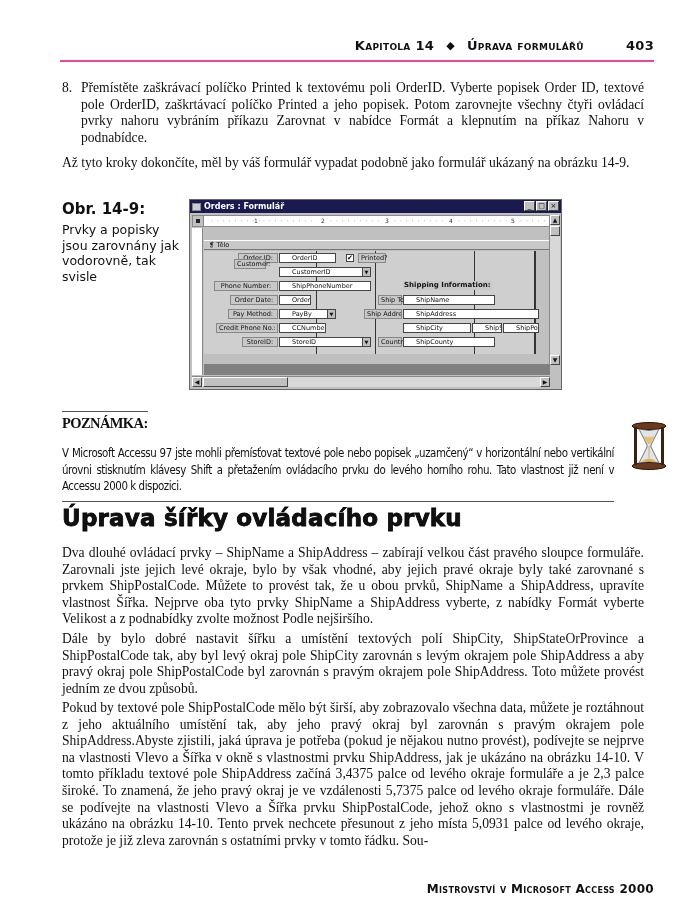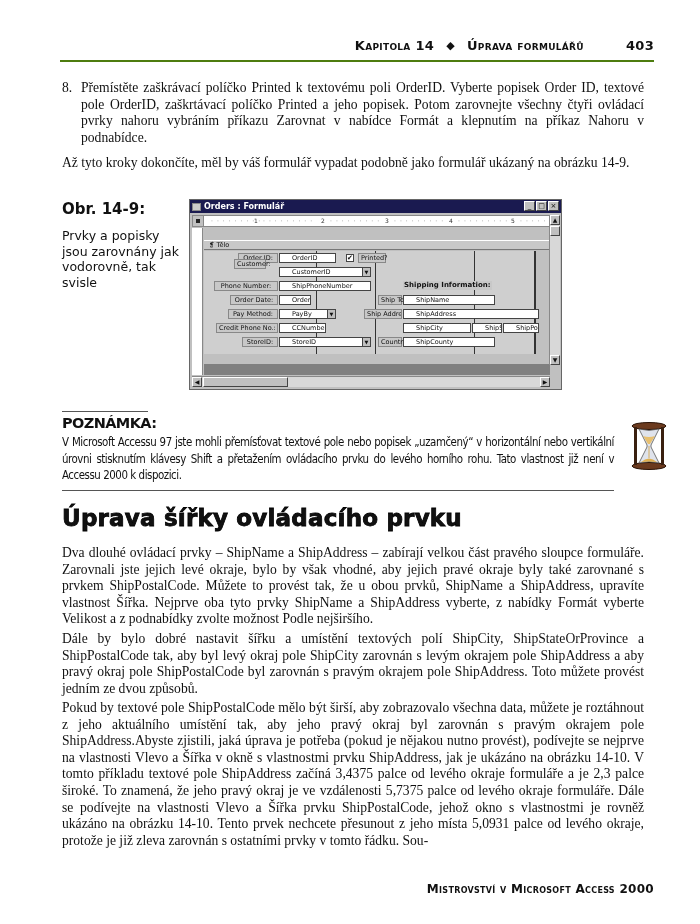--- a/index.html
+++ b/index.html
@@ -1,32 +1,32 @@
 <!DOCTYPE html>
 <html><head>
 <meta charset="utf-8">
 <style>
   * { box-sizing: border-box; margin: 0; padding: 0; }
   body { width: 700px; height: 924px; background: #fff; position: relative; overflow: hidden; font-family: "Liberation Serif", serif; color: #111; }
 
   
-  .running-head { position: absolute; left: 60px; right: 46px; top: 36px; height: 26px; border-bottom: 2px solid #4d7c0f; display: flex; justify-content: flex-end; align-items: center; gap: 6px; font-family: "DejaVu Sans", sans-serif; font-weight: bold; font-size: 12.5px; letter-spacing: 0.3px; padding-bottom: 6px; }
+  .running-head { position: absolute; left: 60px; right: 46px; top: 36px; height: 26px; border-bottom: 2px solid #ec4899; display: flex; justify-content: flex-end; align-items: center; gap: 6px; font-family: "DejaVu Sans", sans-serif; font-weight: bold; font-size: 12.5px; letter-spacing: 0.3px; padding-bottom: 6px; }
   .running-head .sc { font-variant: small-caps; font-size: 13px; }
   .running-head .diamond { font-size: 11px; margin: 0 6px; }
   .running-head .pgnum { margin-left: 36px; font-size: 13px; }
 
   .body-text { font-size: 13.6px; line-height: 16.6px; text-align: justify; }
   .step8 { position: absolute; left: 62px; top: 80px; width: 582px; display: flex; }
   .step8 .num { width: 19px; flex: none; }
   .step8 .txt { flex: 1; }
   .para-intro { position: absolute; left: 62px; top: 155px; width: 582px; }
 
   
   .fig-cap { position: absolute; left: 62px; top: 200px; width: 120px; font-family: "DejaVu Sans", sans-serif; }
-  .fig-cap .title { font-weight: bold; font-size: 15px; margin-bottom: 10px; }
+  .fig-cap .title { font-weight: bold; font-size: 15px; margin-bottom: 4px; }
   .fig-cap .desc { font-size: 12.5px; line-height: 15.5px; }
 
   
   .win { position: absolute; left: 189px; top: 199px; width: 373px; height: 191px; background: #c0c0c0; border: 1px solid #666; font-family: "DejaVu Sans", sans-serif; }
   .win-title { height: 13px; background: #1a1a50; color: #fff; font-size: 8px; font-weight: bold; display: flex; align-items: center; padding-left: 2px; }
   .win-title .ico { width: 9px; height: 8px; background: #ccc; margin-right: 3px; border: 1px solid #888; }
   .win-btns { position: absolute; right: 2px; top: 1px; display: flex; gap: 1px; }
   .win-btn { width: 11px; height: 10px; background: #c0c0c0; border: 1px solid #fff; border-right-color: #444; border-bottom-color: #444; font-size: 7px; line-height: 8px; text-align: center; color: #000; }
   .ruler { position: absolute; left: 2px; top: 15px; width: 358px; height: 12px; background: #fff; border: 1px solid #888; font-size: 6px; color: #333; }
   .ruler .corner { position: absolute; left: 0; top: 0; width: 11px; height: 10px; background: #c0c0c0; border-right: 1px solid #888; }
@@ -46,21 +46,21 @@
   .lbl { position: absolute; height: 10px; font-size: 6.5px; line-height: 9px; background: #c8c8c8; border: 1px solid #888; padding: 0 2px; text-align: center; white-space: nowrap; }
   .fld { position: absolute; height: 10px; font-size: 6.5px; line-height: 9px; background: #fff; border: 1px solid #444; padding: 0 12px; white-space: nowrap; overflow: hidden; }
   .combo-btn { position: absolute; right: 0; top: 0; width: 8px; height: 8px; background: #c0c0c0; border-left: 1px solid #444; font-size: 5px; text-align: center; line-height: 8px; }
   .chk { position: absolute; width: 8px; height: 8px; background: #fff; border: 1px solid #444; font-size: 7px; line-height: 7px; text-align: center; }
   .shipinfo { position: absolute; font-size: 7px; font-weight: bold; background: #c8c8c8; line-height: 9px; padding: 0 1px; }
   .vline { position: absolute; width: 1px; background: #333; }
 
   
   .note { position: absolute; left: 62px; top: 411px; width: 552px; font-family: "DejaVu Sans", sans-serif; }
   .note .hr-top { width: 86px; border-top: 1px solid #555; margin-bottom: 3px; }
-  .note .head { font-weight: bold; font-size: 14.5px; letter-spacing: -0.6px; margin-bottom: 3px; }
+  .note .head { font-weight: bold; font-size: 14.5px; letter-spacing: -0.6px; margin-bottom: 13px; font-family: Liberation Serif, serif; }
   .note .txt { font-size: 11.4px; line-height: 16.5px; letter-spacing: -0.45px; text-align: justify; font-stretch: condensed; }
   .note .hr-bot { border-top: 1px solid #555; margin-top: 6px; }
   .hourglass { position: absolute; left: 629px; top: 422px; width: 40px; height: 48px; }
 
   .section-title { position: absolute; left: 62px; top: 505px; font-family: "DejaVu Sans", sans-serif; font-weight: 900; font-size: 23px; letter-spacing: 0.2px; -webkit-text-stroke: 0.8px #000; }
 
   .p1 { position: absolute; left: 62px; top: 545px; width: 582px; }
   .p2 { position: absolute; left: 62px; top: 631px; width: 582px; }
   .p3 { position: absolute; left: 62px; top: 700px; width: 582px; }
 

